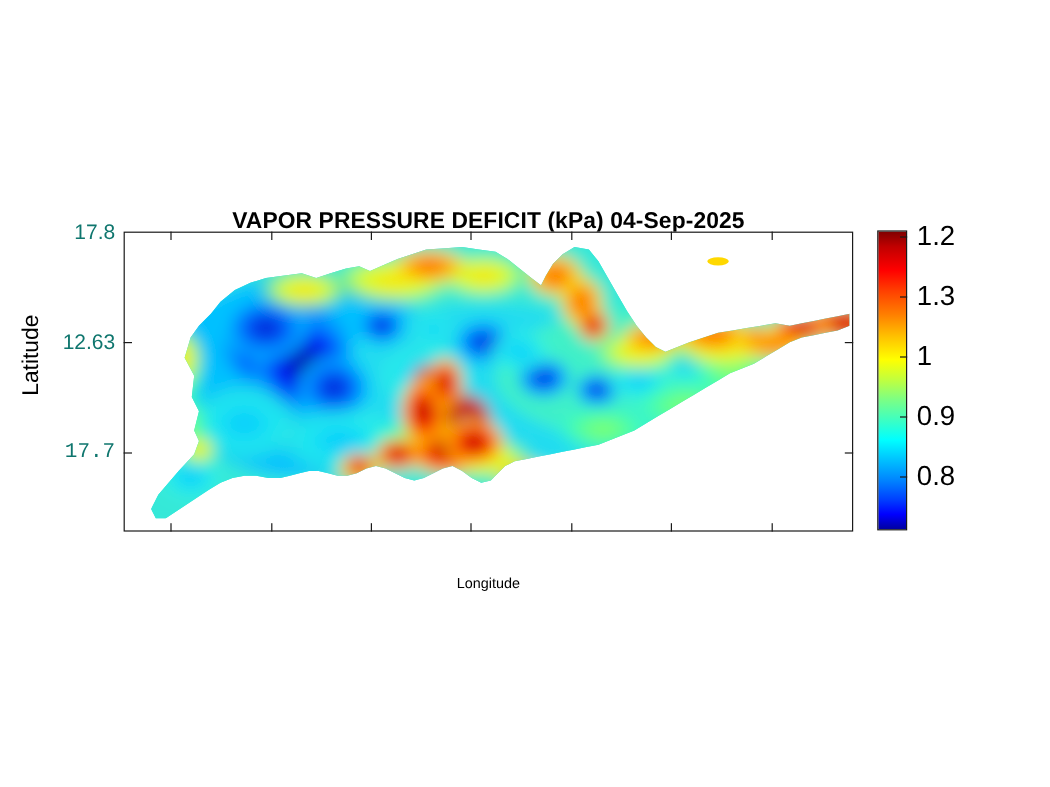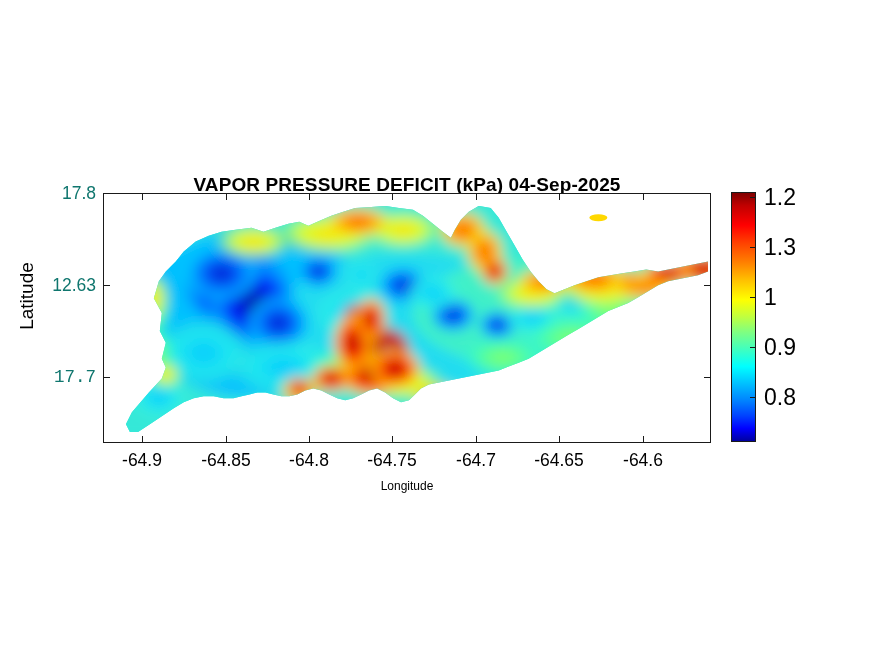--- a/index.html
+++ b/index.html
@@ -331,29 +331,20 @@
   <div class="tick-mark" style="left:643px; top:193px; width:1.2px; height:7px;"></div>
 
   <div class="tick-mark" style="left:142px; top:436px; width:1.2px; height:7px;"></div>
   <div class="tick-mark" style="left:226px; top:436px; width:1.2px; height:7px;"></div>
   <div class="tick-mark" style="left:309px; top:436px; width:1.2px; height:7px;"></div>
   <div class="tick-mark" style="left:392px; top:436px; width:1.2px; height:7px;"></div>
   <div class="tick-mark" style="left:476px; top:436px; width:1.2px; height:7px;"></div>
   <div class="tick-mark" style="left:559px; top:436px; width:1.2px; height:7px;"></div>
   <div class="tick-mark" style="left:643px; top:436px; width:1.2px; height:7px;"></div>
 
-  <div id="xtick-wrap">
-    <div class="xtick-label" style="left:39px;">-64.9</div>
-    <div class="xtick-label" style="left:123px;">-64.85</div>
-    <div class="xtick-label" style="left:206px;">-64.8</div>
-    <div class="xtick-label" style="left:289px;">-64.75</div>
-    <div class="xtick-label" style="left:373px;">-64.7</div>
-    <div class="xtick-label" style="left:456px;">-64.65</div>
-    <div class="xtick-label" style="left:540px;">-64.6</div>
-  </div>
 
   <div id="xlabel">Longitude</div>
   <div id="ylabel">Latitude</div>
 
   <div id="colorbar"></div>
 
   <div class="cb-tick-mark" style="top:197px;"></div>
   <div class="cb-tick-mark" style="top:247px;"></div>
   <div class="cb-tick-mark" style="top:297px;"></div>
   <div class="cb-tick-mark" style="top:347px;"></div>

